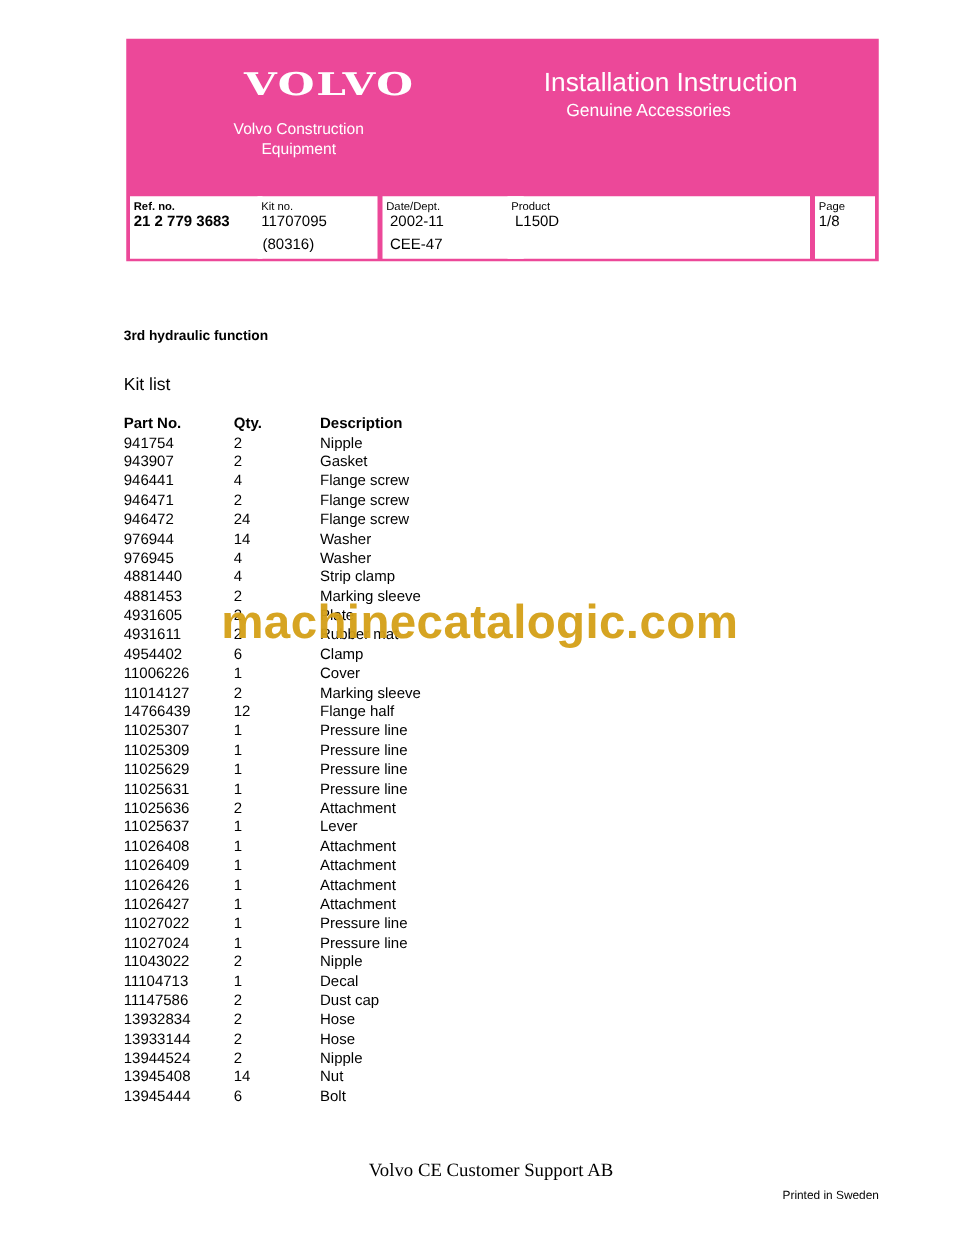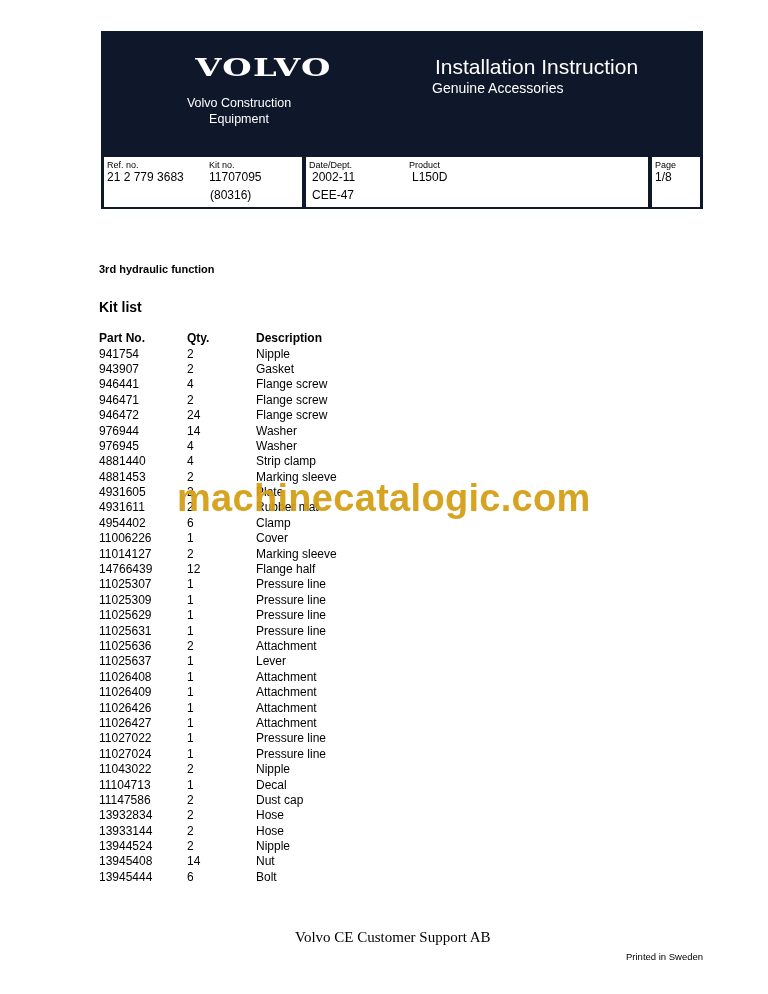--- a/index.html
+++ b/index.html
@@ -1,42 +1,42 @@
 <!DOCTYPE html>
 <html><head>
 <meta charset="utf-8">
 <style>
   html, body { margin: 0; padding: 0; background: #ffffff; }
   body { width: 768px; height: 994px; position: relative; overflow: hidden;
          font-family: "Liberation Sans", sans-serif; color: #000; }
 
   .header-box { position: absolute; left: 101px; top: 31px; width: 602px; height: 178px;
-                background: #0f172a; box-sizing: border-box; }
+                background: #ec4899; box-sizing: border-box; }
   .logo { position: absolute; left: 68px; top: 22px; width: 140px; text-align: center;
           font-family: "DejaVu Serif", serif; font-weight: bold; font-size: 25px;
           letter-spacing: 1px; color: #fff; transform: scaleX(1.35); transform-origin: left top; }
   .company { position: absolute; left: 60px; top: 64px; width: 156px; text-align: center;
              color: #fff; font-size: 12.5px; line-height: 16px; }
   .title { position: absolute; left: 334px; top: 24px; color: #fff; font-size: 21px; }
-  .subtitle { position: absolute; left: 331px; top: 49px; color: #fff; font-size: 14px; }
+  .subtitle { position: absolute; left: 352px; top: 49px; color: #fff; font-size: 14px; }
 
   .cell { position: absolute; top: 126px; height: 50px; background: #fff; box-sizing: border-box; }
   .cell .lbl { position: absolute; left: 3px; top: 3px; font-size: 9px; color: #000; }
   .cell .v1 { position: absolute; left: 3px; top: 13px; font-size: 12px; }
   .cell .v2 { position: absolute; left: 3px; top: 31px; font-size: 12px; }
-  .c-ref { left: 3px; width: 106px; }
+  .c-ref { left: 3px; width: 106px; font-weight: bold; }
   .c-kit { left: 105px; width: 96px; }
   .c-date { left: 205px; width: 113px; }
   .c-prod { left: 305px; width: 242px; text-align: center; }
   .c-page { left: 551px; width: 48px; }
   .c-date .v1, .c-date .v2, .c-prod .v1 { left: 6px; }
   .c-kit .v2 { left: 4px; }
 
   .h1 { position: absolute; left: 99px; top: 263px; font-size: 11px; font-weight: bold; }
-  .h2 { position: absolute; left: 99px; top: 299px; font-size: 14px; font-weight: bold; }
+  .h2 { position: absolute; left: 99px; top: 299px; font-size: 14px; font-weight: normal; }
 
   .kit-table { position: absolute; left: 99px; top: 331px; border-collapse: collapse; font-size: 12px; }
   .kit-table th { text-align: left; font-weight: bold; padding: 0; height: 15.4px; line-height: 15px; }
   .kit-table td { padding: 0; height: 15.4px; line-height: 15px; }
   .col-part { width: 88px; }
   .col-qty { width: 69px; }
   .col-desc { width: 160px; }
 
   .watermark { position: absolute; left: 177px; top: 477px; font-size: 38px; font-weight: bold;
                color: #d4a017; letter-spacing: 0.3px; opacity: 0.95; }

